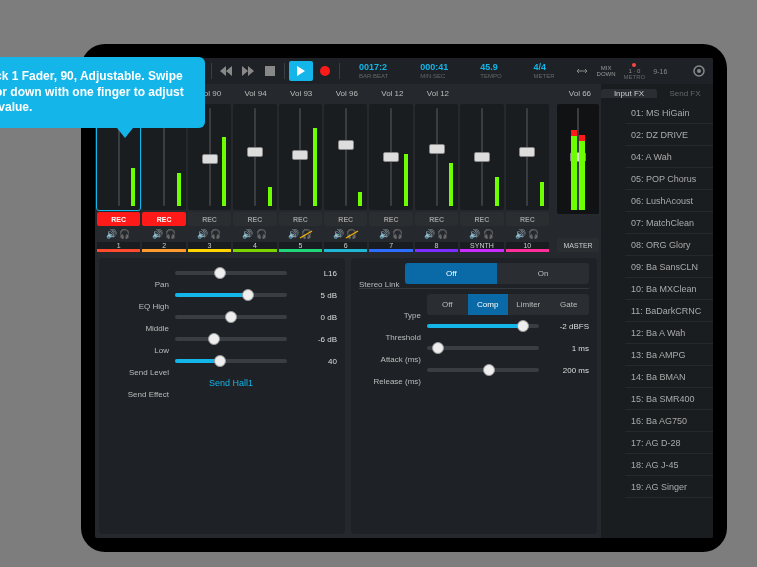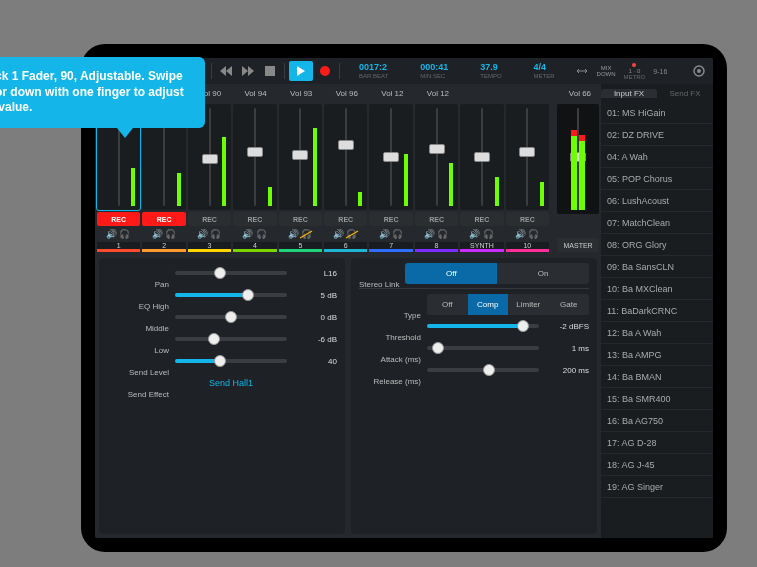--- a/index.html
+++ b/index.html
@@ -67,21 +67,21 @@
   .seg .opt{flex:1;text-align:center;font-size:8px;padding:6px 0;color:#bbb;}
   .seg .opt.on{background:#0a6aa8;color:#fff;}
   .divider{height:1px;background:#34383c;margin:2px 0;}
 
   
   .sidebar { width:112px; background:#1a1d20; display:flex; flex-direction:column;}
   .sb-tabs{height:18px;display:flex;align-items:center;}
   .sb-tab{flex:1;text-align:center;font-size:8px;color:#666;}
   .sb-tab.active{color:#ccc;background:#2a2e32;border-radius:3px 3px 0 0;}
   .fx-list{flex:1;overflow:hidden;}
-  .fx-item{height:22px;display:flex;align-items:center;padding:0 6px;color:#aaa;font-size:9px;border-bottom:1px solid #25292d;}
+  .fx-item{height:22px;display:flex;align-items:center;padding:0 6px;color:#aaa;font-size:9px;border-bottom:1px solid #25292d;margin-left:24px;}
 
   
   .tooltip { position:absolute; left:-75px; top:57px; width:280px; background:#14b5e8; color:#fff; font-size:12px; font-weight:600; padding:12px 14px 12px 52px; border-radius:6px; line-height:1.3; z-index:10;}
   .tooltip::after{content:"";position:absolute;left:192px;bottom:-10px;width:0;height:0;border-left:8px solid transparent;border-right:8px solid transparent;border-top:10px solid #14b5e8;}
 
   svg{display:block}
 </style>
 </head>
 <body>
 
@@ -155,21 +155,21 @@
       <div class="tb-sep"></div>
       <div class="counter">
           <span>0017:2</span>
           <span class="lbl">BAR:BEAT</span>
         </div>
       <div class="counter">
           <span>000:41</span>
           <span class="lbl">MIN:SEC</span>
         </div>
       <div class="counter">
-          <span>37.9</span>
+          <span>45.9</span>
           <span class="lbl">TEMPO</span>
         </div>
       <div class="counter">
           <span>4/4</span>
           <span class="lbl">METER</span>
         </div>
       <div class="tb-btn">
           <svg width="14" height="10" viewBox="0 0 14 10">
             <path d="M2 5 h10 M2 5 l2 -2 M2 5 l2 2 M12 5 l-2 -2 M12 5 l-2 2" stroke="#888" fill="none"></path>
           </svg>

